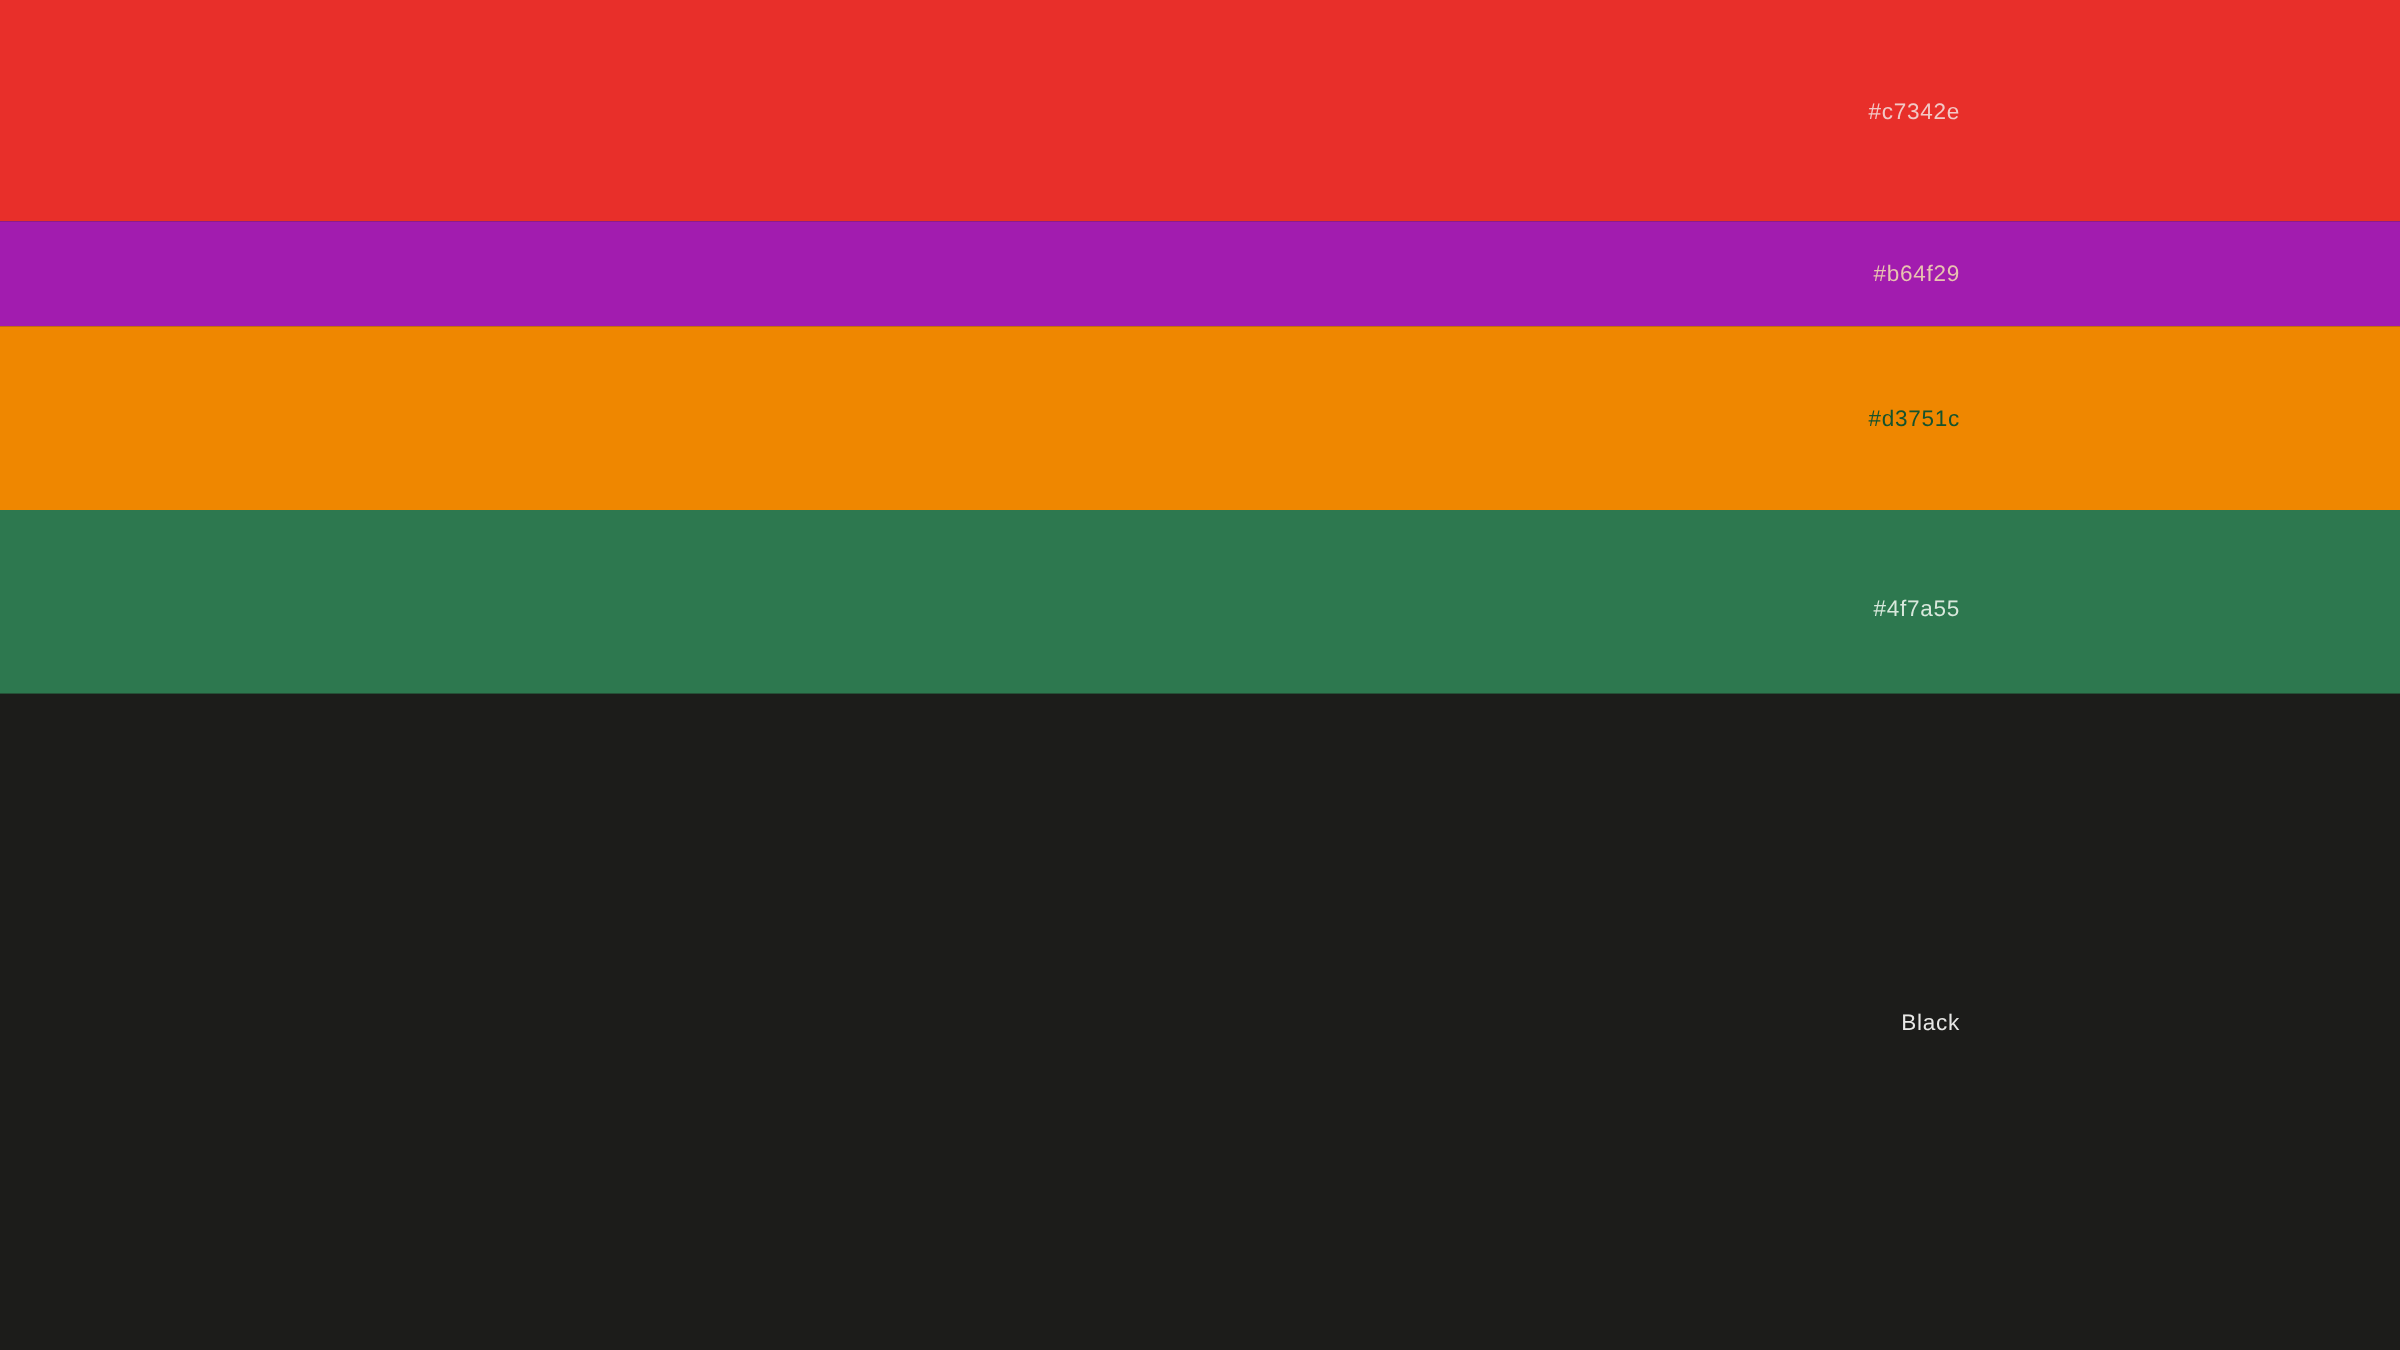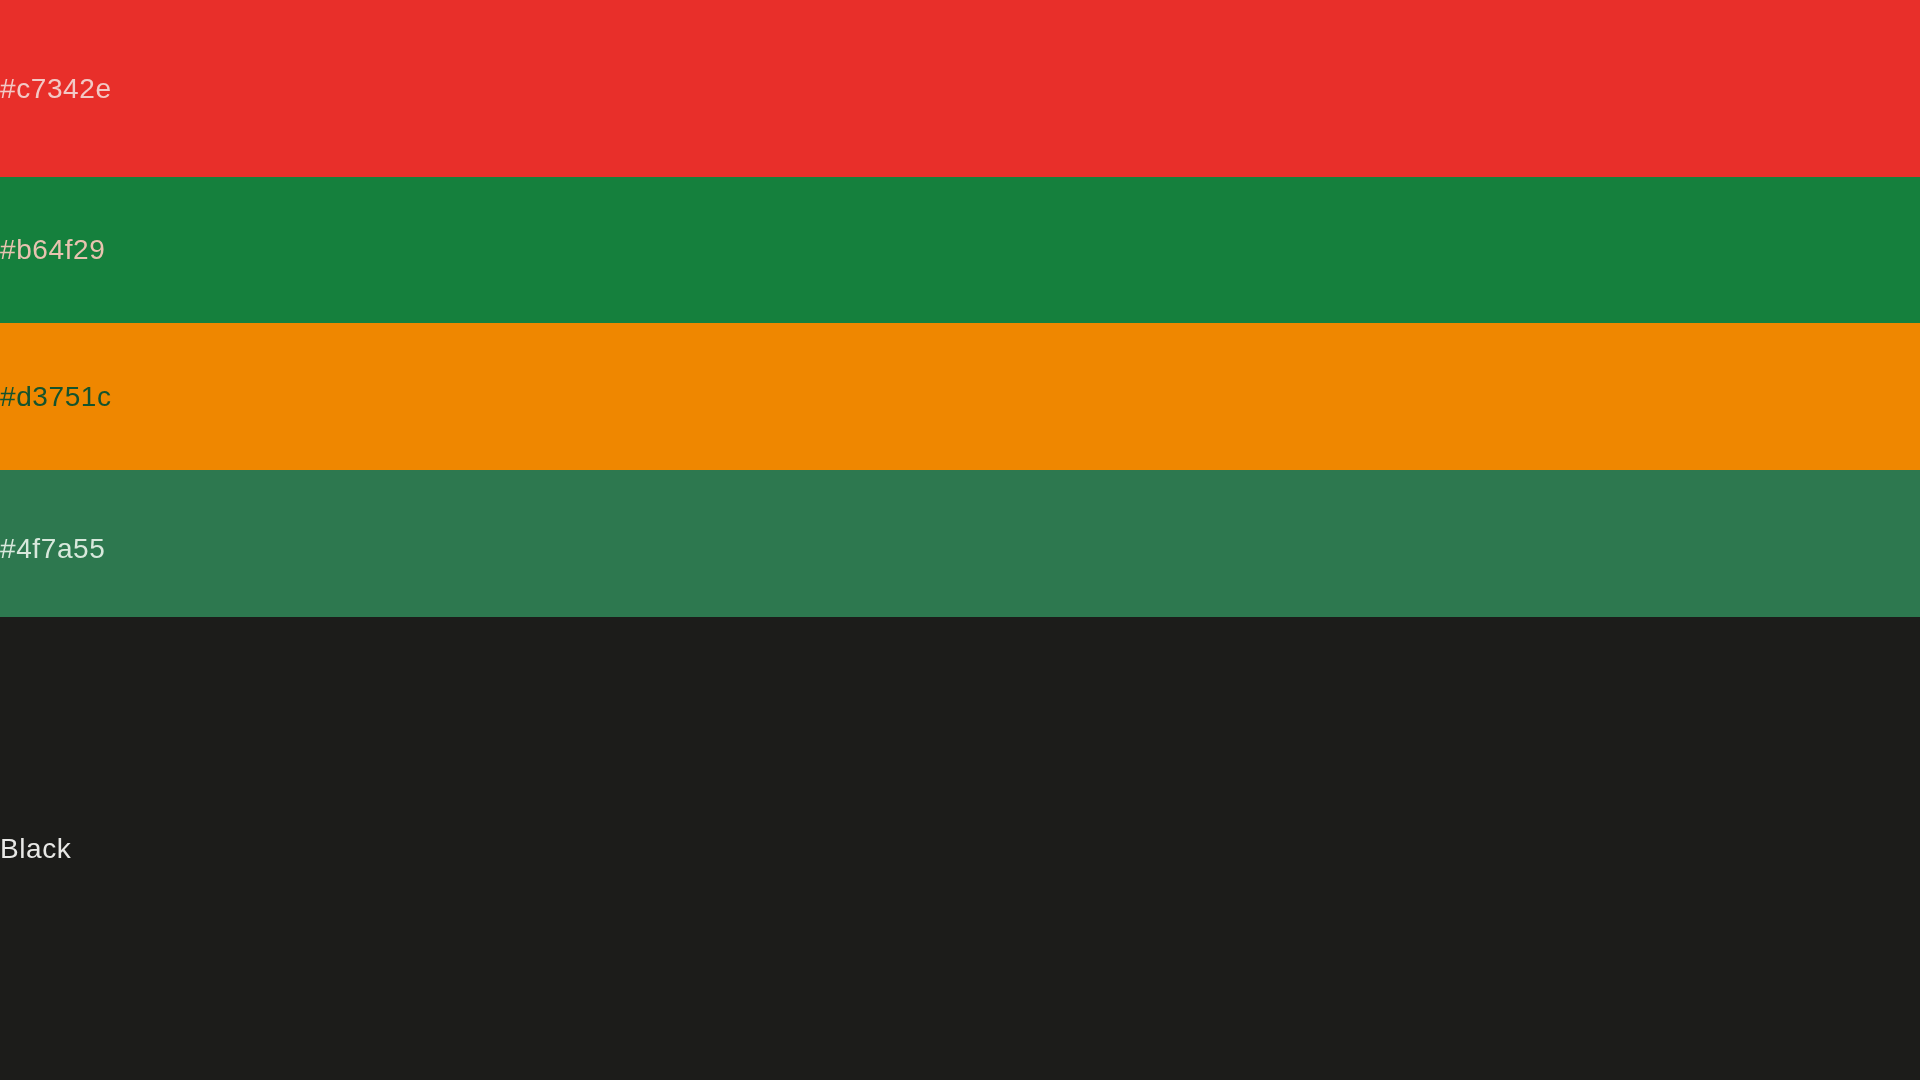--- a/index.html
+++ b/index.html
@@ -24,23 +24,23 @@
     width: 100%;
     display: flex;
     align-items: center;
     
     justify-content: flex-start;
     box-sizing: border-box;
   }
 
   .swatch-label {
     width: 1568px;
-    text-align: left;
+    text-align: right;
     font-family: "Liberation Sans", sans-serif;
-    font-size: 28px;
+    font-size: 18px;
     font-weight: 400;
     letter-spacing: 0.6px;
     line-height: 1;
     user-select: none;
   }
 
   
   .band-0 { height: 177px; }
   .band-1 { height: 117px; }
   .band-2 { height: 147px; }
@@ -56,21 +56,21 @@
   .band-4 .swatch-label { margin-top: 0px; }
   .band-5 .swatch-label { margin-top: 0px; }
 </style>
 </head>
 <body>
 
 <div id="palette">
     <div class="swatch band-0" style="background: rgb(232, 47, 42); height: 177px;">
       <div class="swatch-label" style="color: rgb(242, 201, 198);">#c7342e</div>
     </div>
-    <div class="swatch band-1" style="background: #15803d; height: 146px;">
+    <div class="swatch band-1" style="background: #a21caf; height: 84px;">
       <div class="swatch-label" style="color: rgb(232, 195, 176);">#b64f29</div>
     </div>
     <div class="swatch band-2" style="background: rgb(239, 135, 0); height: 147px;">
       <div class="swatch-label" style="color: #14532d;">#d3751c</div>
     </div>
     <div class="swatch band-3" style="background: rgb(45, 120, 79); height: 147px;">
       <div class="swatch-label" style="color: rgb(216, 232, 220); margin-top: 10px;">#4f7a55</div>
     </div>
     <div class="swatch band-5" style="background: rgb(28, 28, 26); height: auto; flex: 1 1 auto;">
       <div class="swatch-label" style="color: rgb(232, 232, 230);">Black</div>

